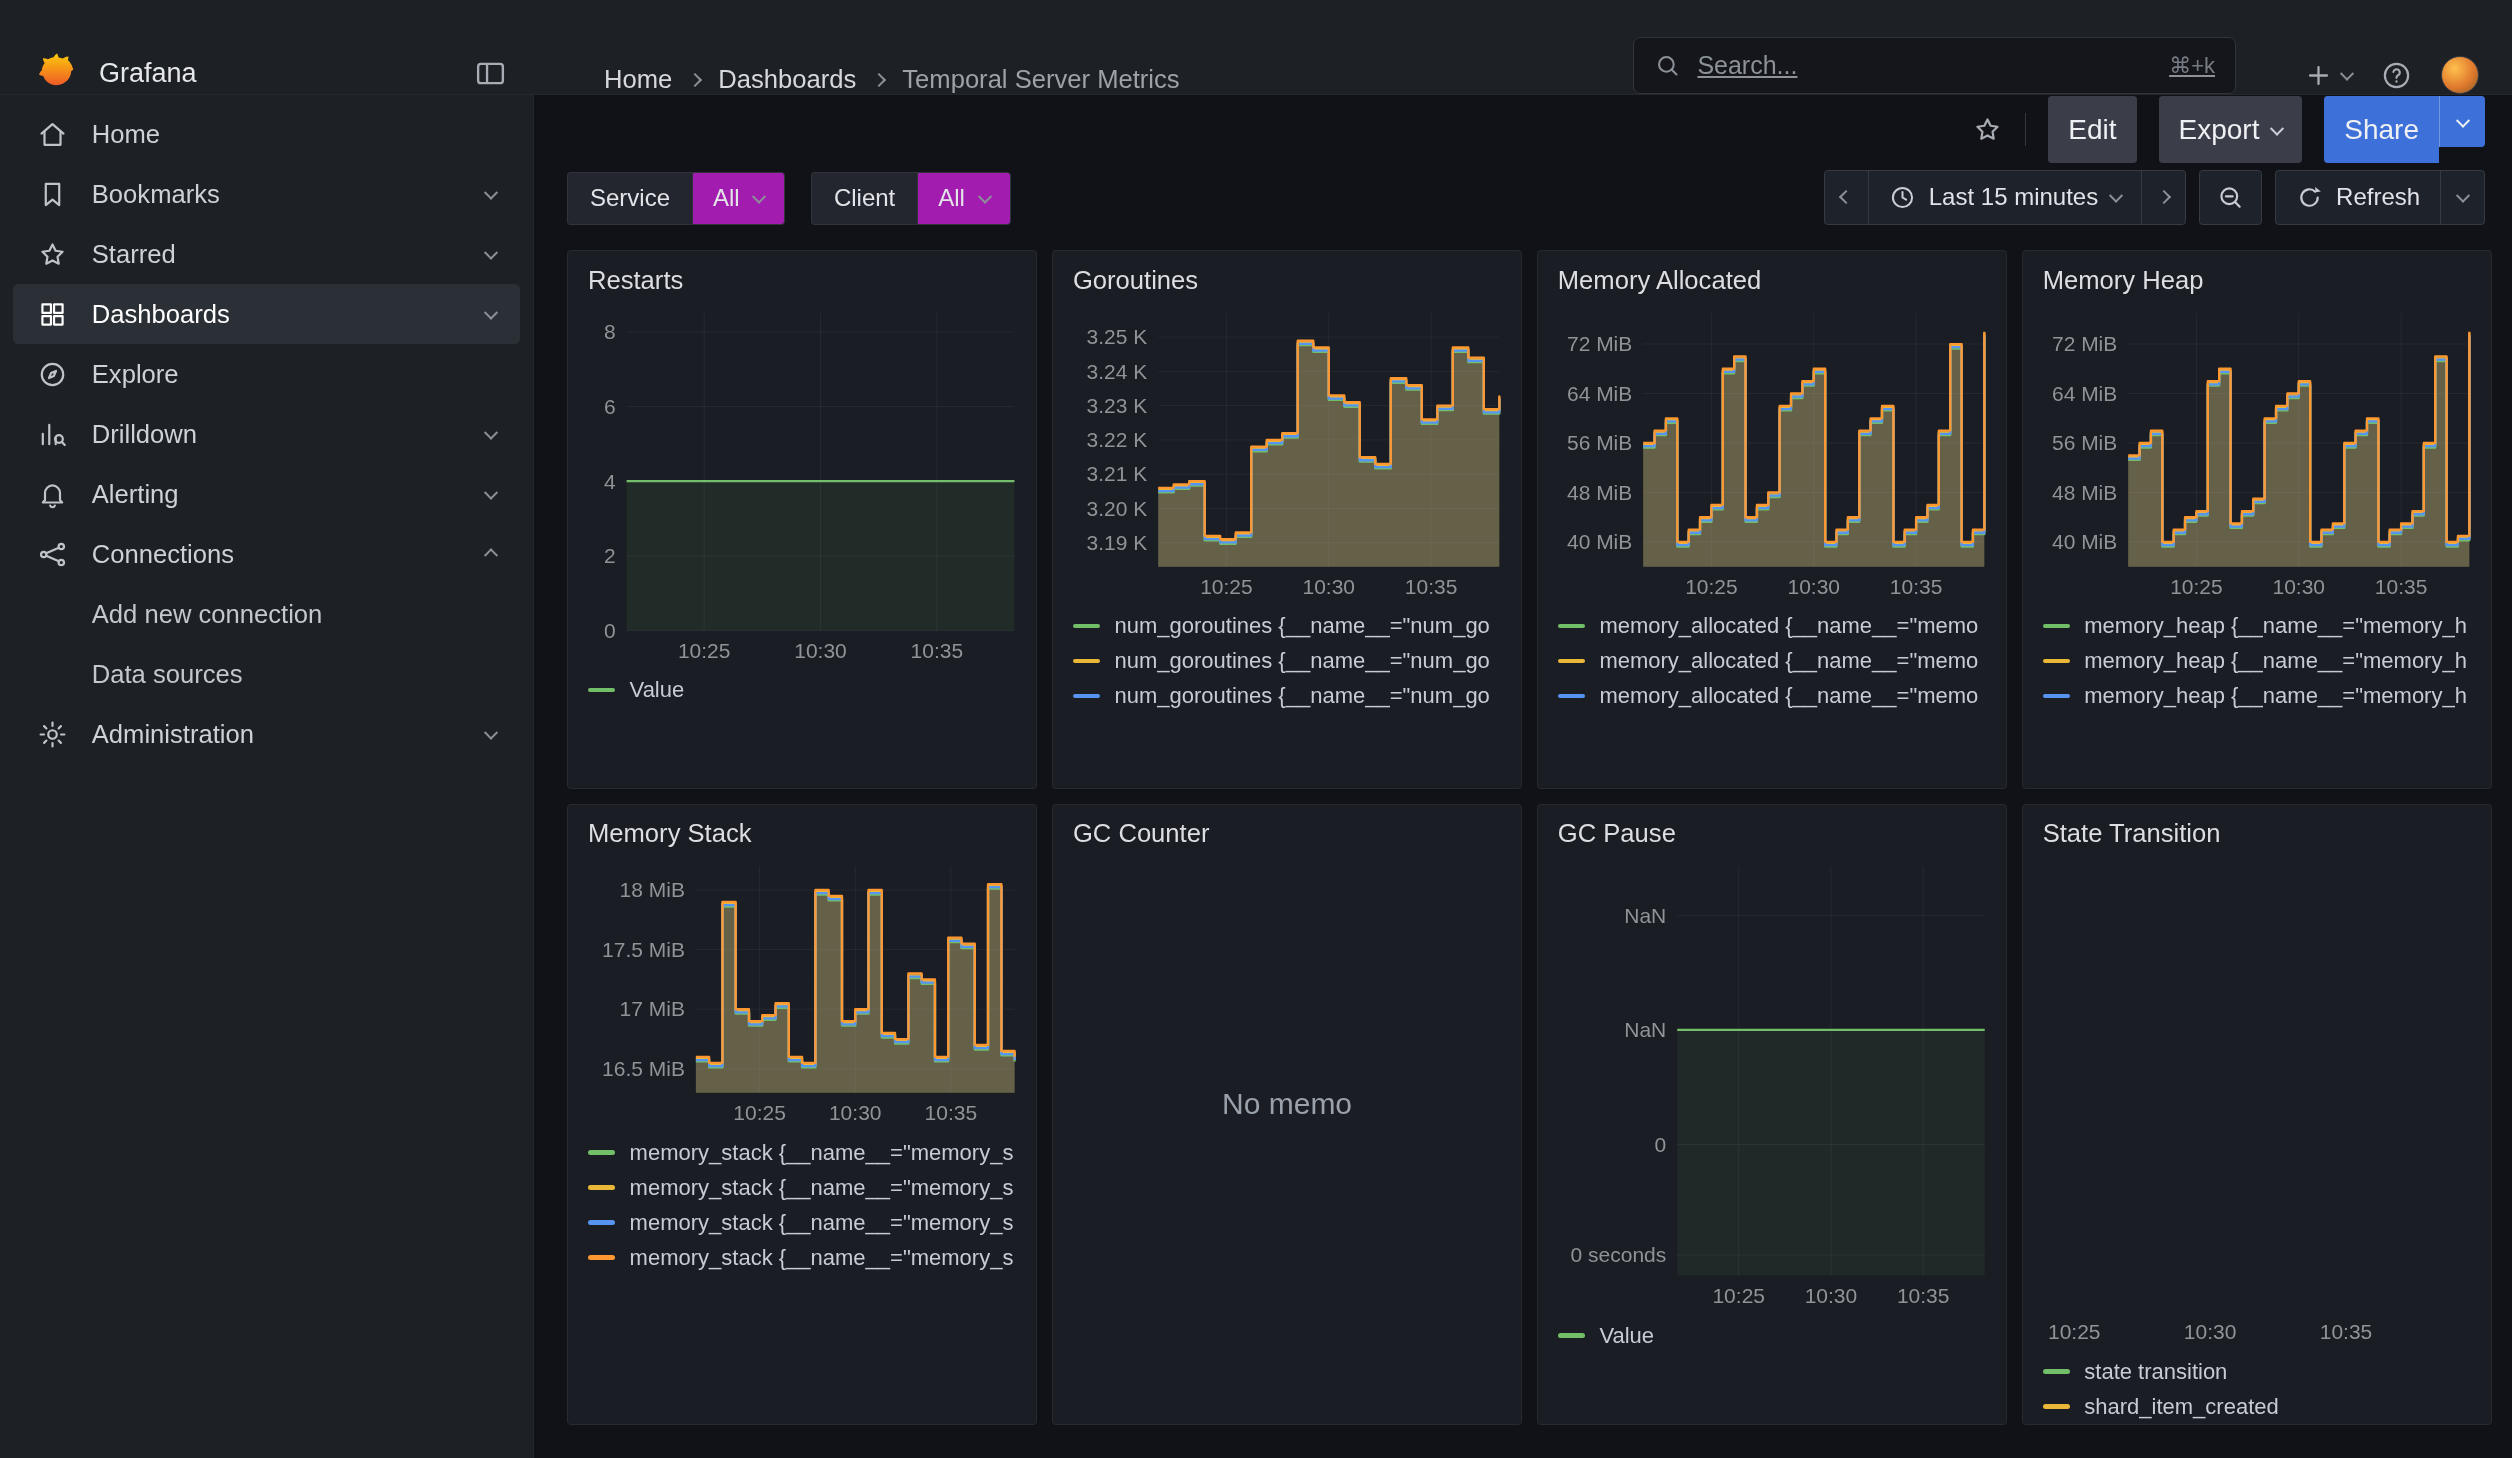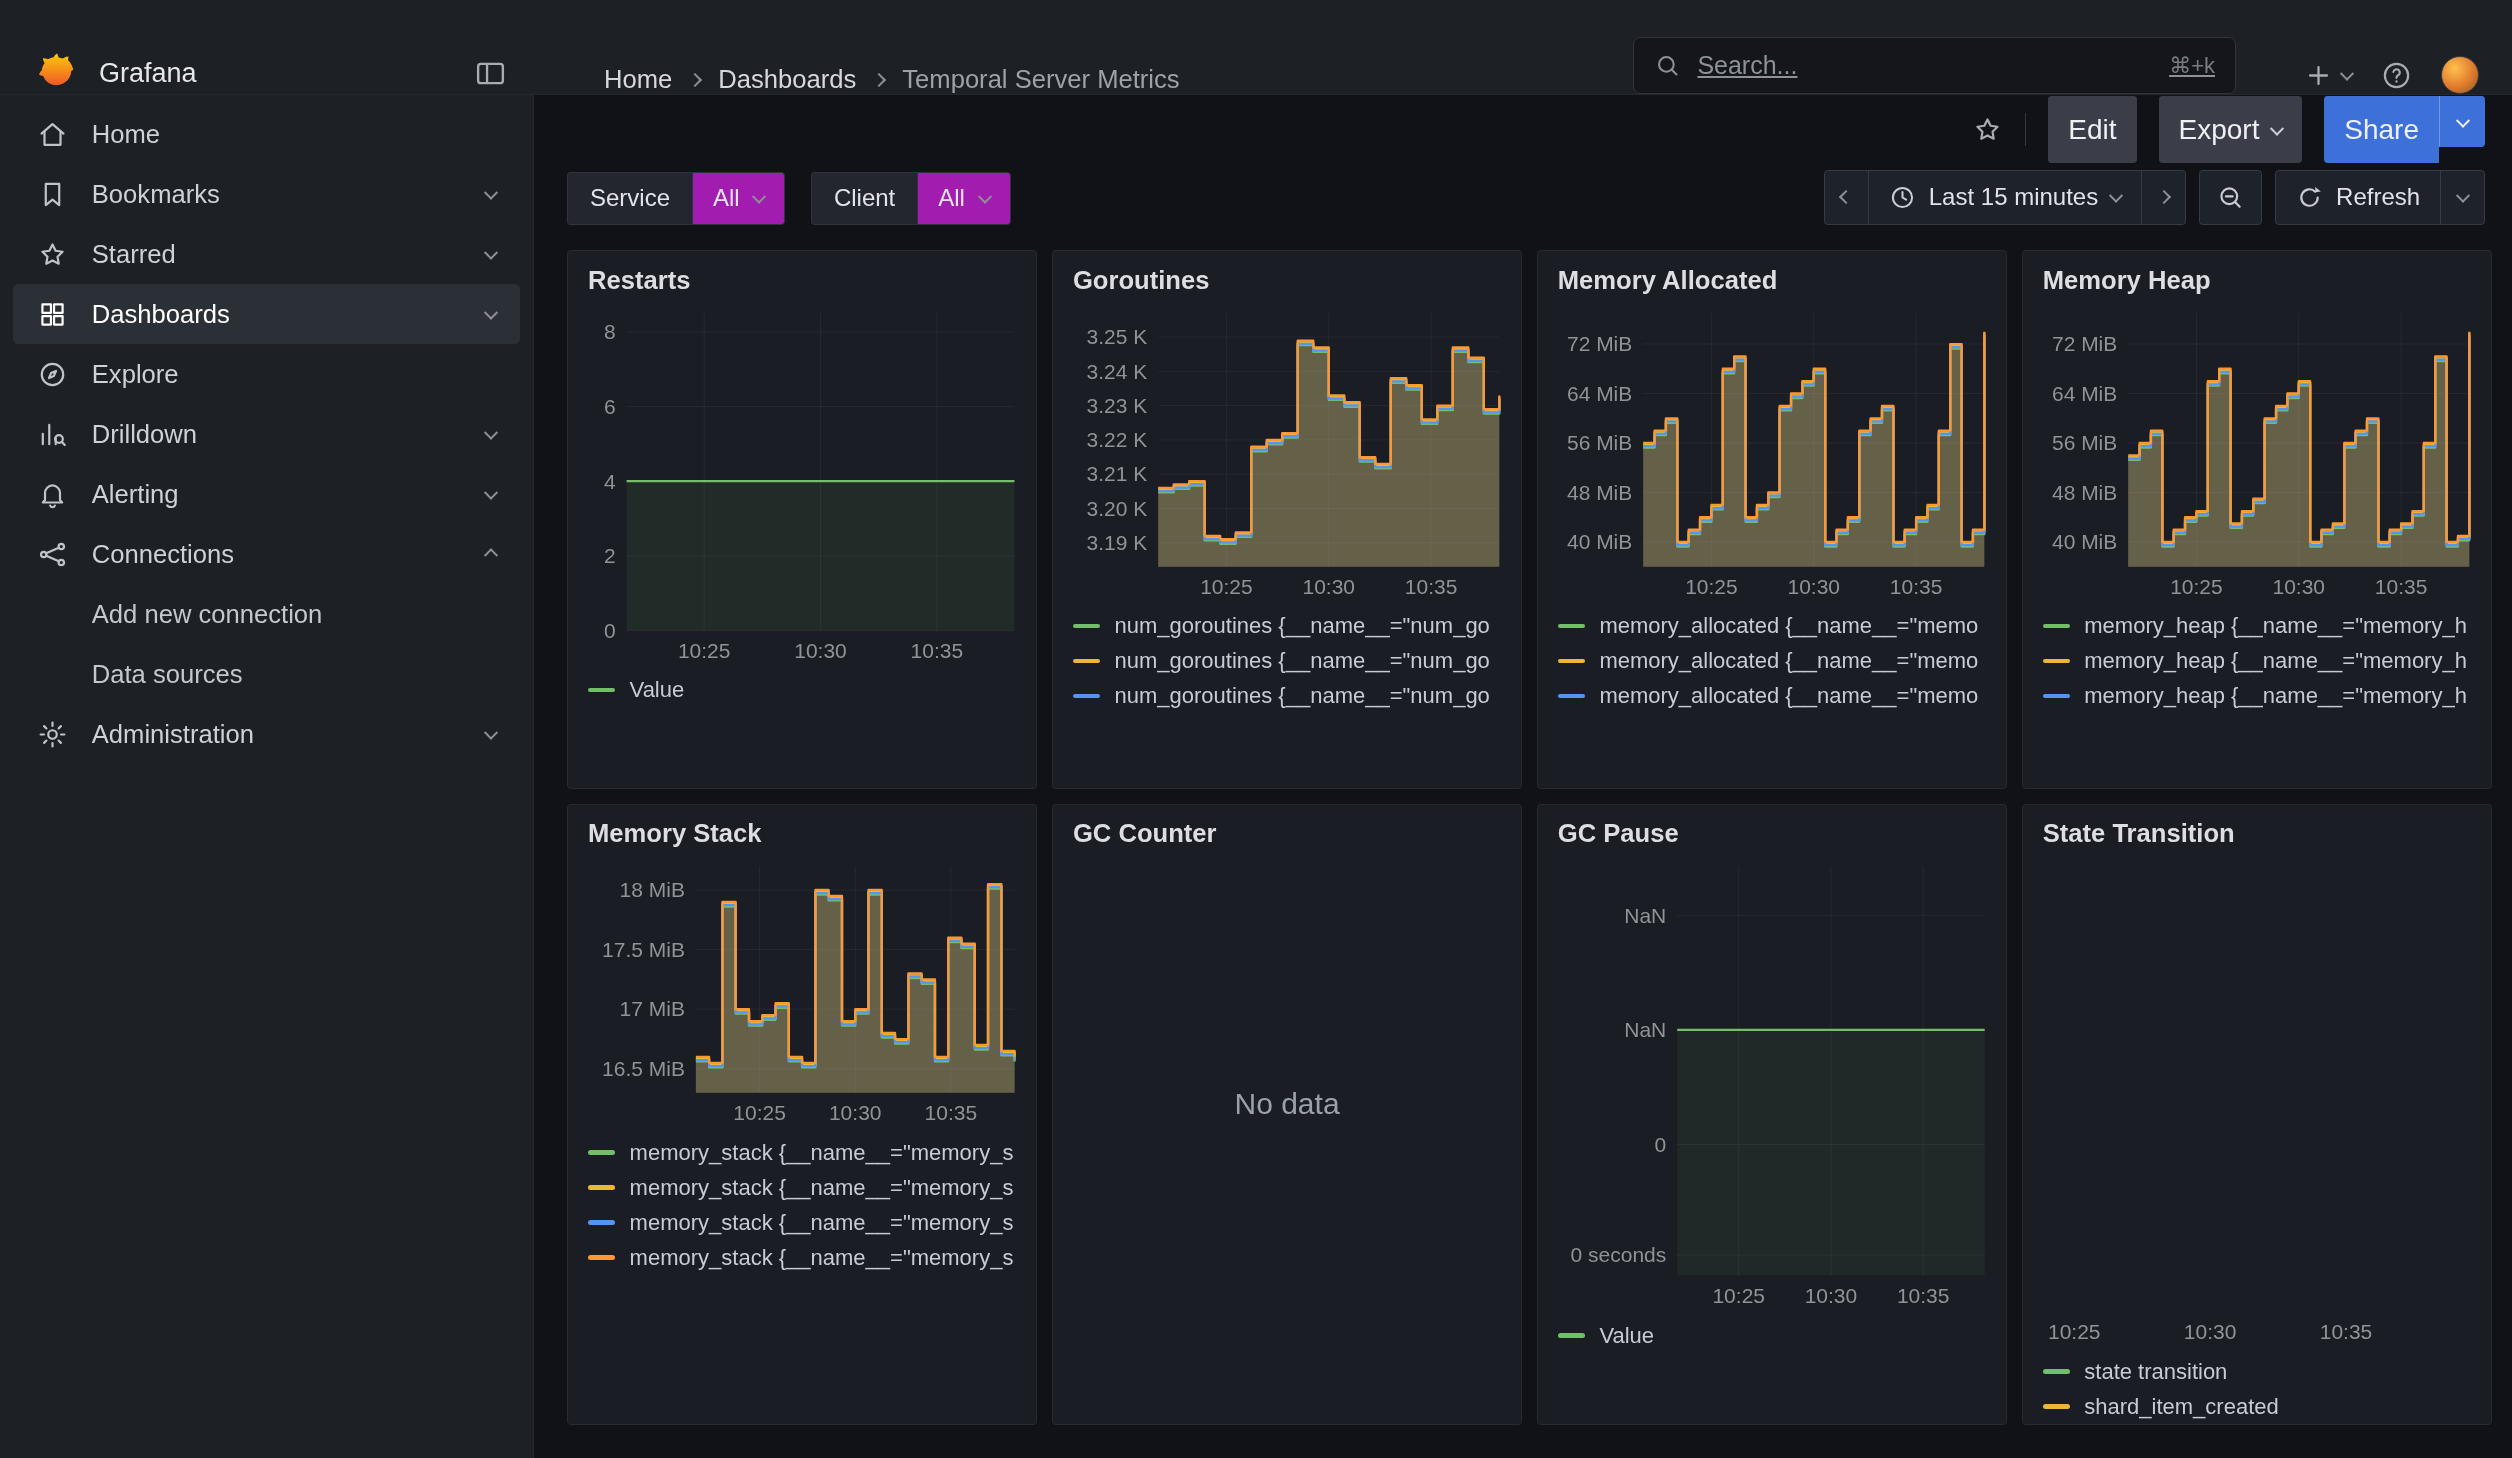--- a/index.html
+++ b/index.html
@@ -123,21 +123,21 @@
   
   main { padding: 0 20px 0 33px; }
   .panel-grid {
     display: grid; grid-template-columns: repeat(4, 1fr);
     grid-template-rows: 539px 621px; gap: 14.6px;
   }
   .panel {
     background: #1a1d23; border: 0.9px solid #262a31; border-radius: 3.7px;
     padding: 14.6px 20px; overflow: hidden;
   }
-  .ptitle { font-size: 25.6px; font-weight: 700; color: #dddee3; margin-bottom: 9px; cursor: pointer; }
+  .ptitle { font-size: 25.6px; font-weight: 400; color: #dddee3; margin-bottom: 9px; cursor: pointer; }
   svg { font-family: inherit; display: block; }
   .legend { margin-top: 3.7px; }
   .legend.clip { max-height: 113px; overflow: hidden; }
   .lrow { display: flex; align-items: center; gap: 14.6px; height: 35px; font-size: 22px; color: #c9cbd4; white-space: nowrap; cursor: pointer; }
   .dash { width: 27px; height: 4.6px; border-radius: 2.7px; flex: none; }
   .nodata { height: 493px; display: flex; align-items: center; justify-content: center; font-size: 30px; color: #9aa1ab; }
 </style>
 </head>
 <body>
 
@@ -591,21 +591,21 @@
                   <span>memory_stack {__name__="memory_s</span>
                 </div>
                 <div class="lrow">
                   <span class="dash" style="background: rgb(255, 152, 48);"></span>
                   <span>memory_stack {__name__="memory_s</span>
                 </div>
               </div>
             </article>
             <article class="panel">
               <h2 class="ptitle">GC Counter</h2>
-              <div class="nodata">No data</div>
+              <div class="nodata">No memo</div>
             </article>
             <article class="panel">
               <h2 class="ptitle">GC Pause</h2>
               <svg width="434" height="457" viewBox="0 0 475 500">
                 <line x1="130.5" x2="467" y1="63.76" y2="63.76" stroke="rgba(204,204,220,0.08)"></line>
                 <text x="118.5" y="71.75999999999999" fill="#909499" font-size="23" text-anchor="end">NaN</text>
                 <line x1="130.5" x2="467" y1="189.20000000000002" y2="189.20000000000002" stroke="rgba(204,204,220,0.08)"></line>
                 <text x="118.5" y="197.20000000000002" fill="#909499" font-size="23" text-anchor="end">NaN</text>
                 <line x1="130.5" x2="467" y1="314.64" y2="314.64" stroke="rgba(204,204,220,0.08)"></line>
                 <text x="118.5" y="322.64" fill="#909499" font-size="23" text-anchor="end">0</text>

